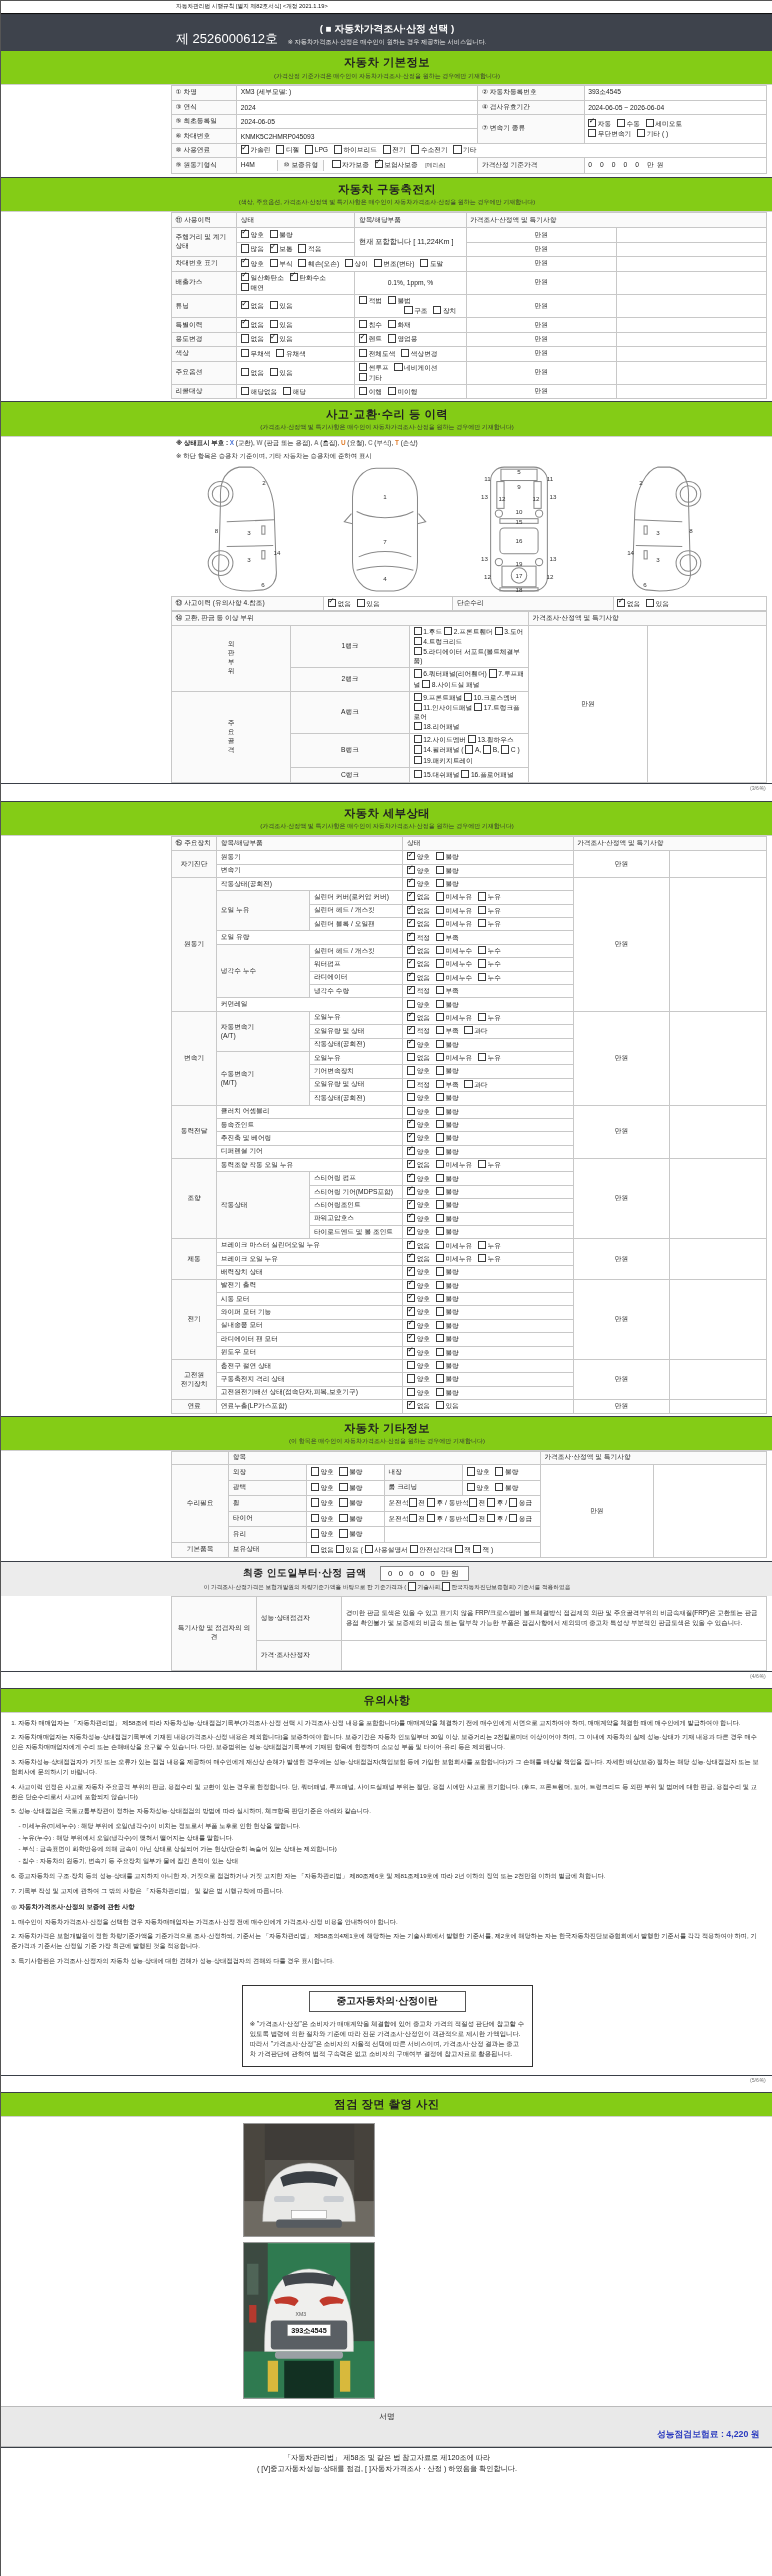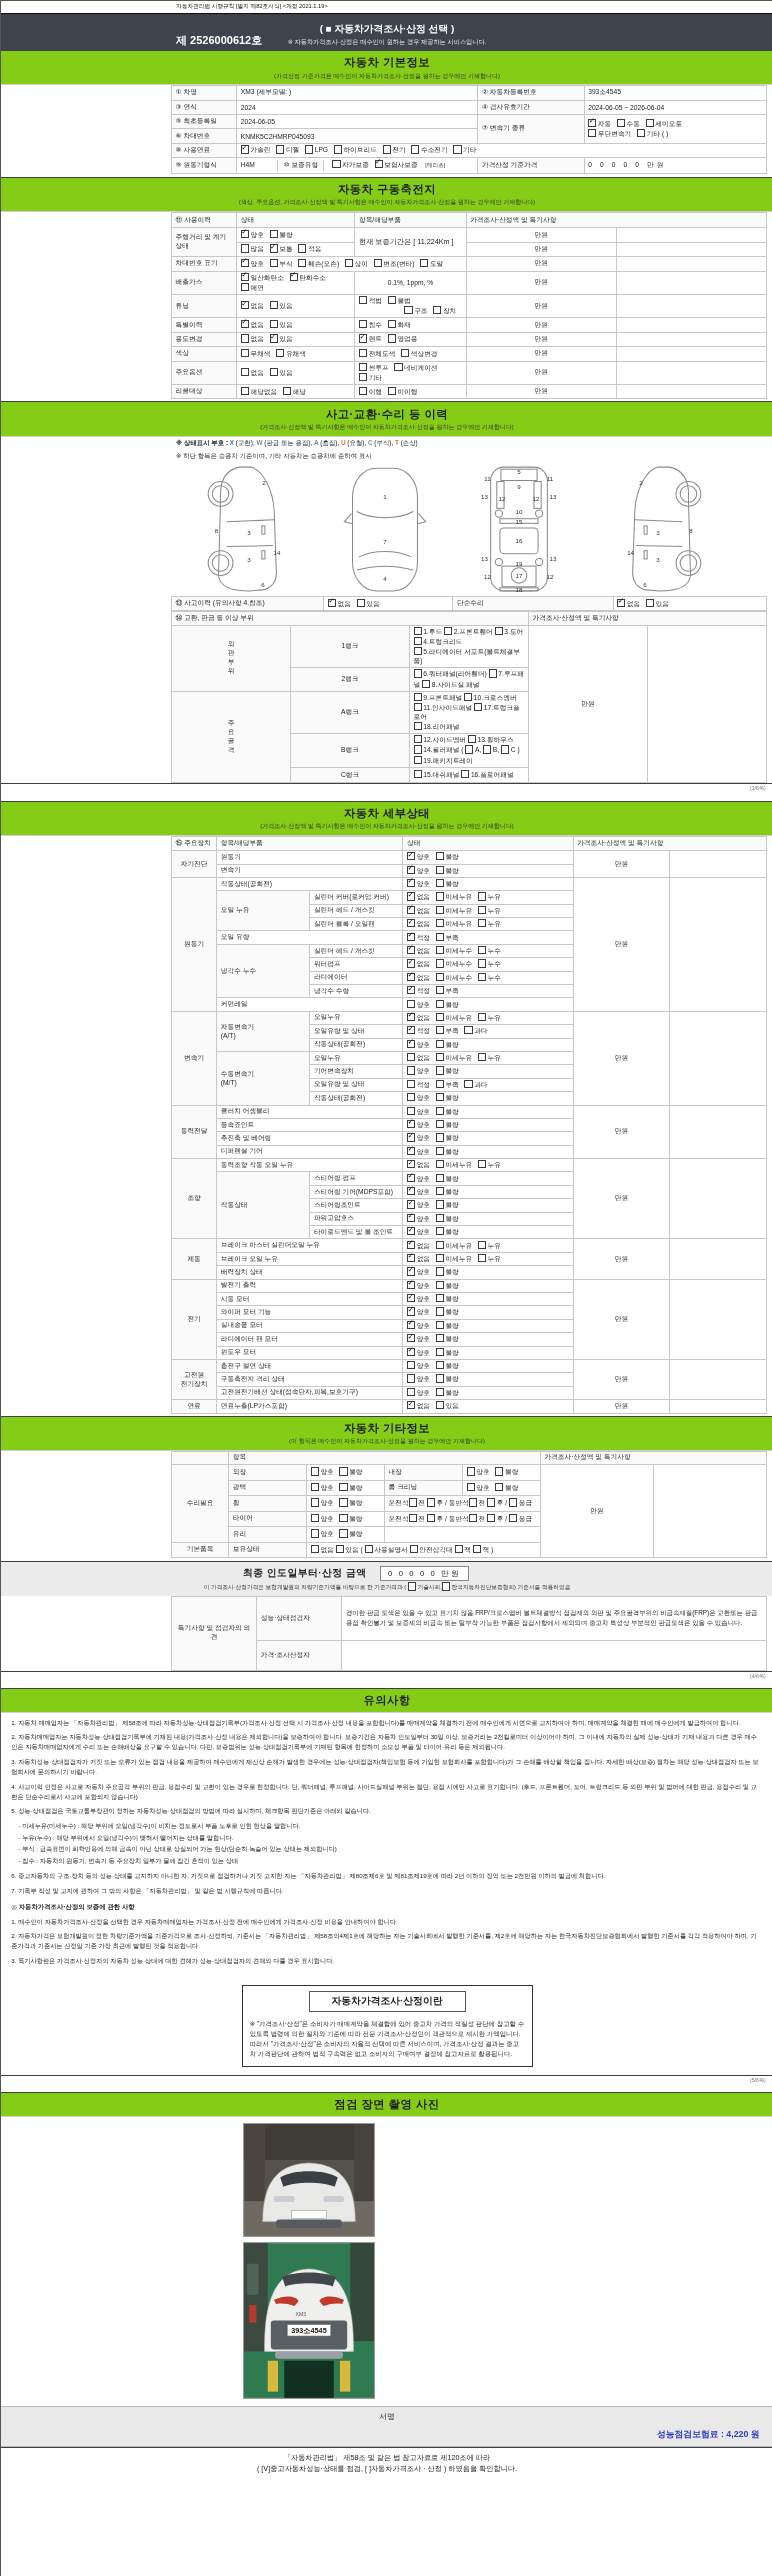--- a/index.html
+++ b/index.html
@@ -5,21 +5,21 @@
 html,body{margin:0;padding:0;background:#fff;font-family:"Liberation Sans","DejaVu Sans",sans-serif;color:#222;}
 #page{width:772px;height:2575px;border:0.5px solid #555;position:relative;overflow:hidden;background:#fff;}
 .topnote{font-size:5.7px;padding:2.1px 0 1.5px 6.2px;color:#111;}
 .topline{height:1px;background:#111;}
 .card{border-top:1.5px solid #3a3f47;border-bottom:1.5px solid #3a3f47;background:#fff;}
 .gap{height:7.2px;}
 .darkband{background:#3e434c;color:#fff;text-align:center;padding:6.2px 0 4.1px;position:relative;}
 .darkband h1{margin:0;font-size:15.5px;letter-spacing:1px;font-weight:bold;}
 .darkband .sub{font-size:9.8px;font-weight:bold;margin-top:2.1px;}
 .darkband .note{font-size:6.2px;margin-top:2.1px;color:#e8e8e8;}
-.docno{position:absolute;left:7.2px;bottom:3.1px;font-size:11px;font-weight:bold;color:#fff;}
+.docno{position:absolute;left:7.2px;bottom:3.1px;font-size:13px;font-weight:normal;color:#fff;}
 .band{background:#84cc16;text-align:center;padding:4.1px 0 3.6px;border-bottom:0.5px solid #cfcfcf;}
 .band .t{font-size:11.3px;font-weight:bold;letter-spacing:0.5px;}
 .band .s{font-size:6px;color:#333;margin-top:1.5px;}
 table{border-collapse:collapse;table-layout:fixed;margin-left:170px;background:#fff;}
 td{border:0.5px solid #c8c8c8;font-size:6.7px;padding:1px 3.6px;vertical-align:middle;overflow:hidden;}
 .lab{background:#fafafa;}
 .ctr{text-align:center;}
 .price{text-align:center;}
 .cb{display:inline-block;width:6.2px;height:6.2px;border:1px solid #3c3c3c;background:#fff;vertical-align:-1px;margin-right:1.5px;position:relative;}
 .cb.on::after{content:"\2713";position:absolute;left:-0.5px;top:-3.6px;font-size:7.7px;font-weight:bold;color:#111;}
@@ -124,21 +124,21 @@
         <tbody>
           <tr style="height:15.5px">
             <td class="lab" style="width:57px">⑪ 사용이력</td>
             <td class="lab" style="width:110px">상태</td>
             <td class="lab" style="width:103px">항목/해당부품</td>
             <td class="lab" colspan="2">가격조사·산정액 및 특기사항</td>
           </tr>
           <tr style="height:14.4px">
             <td class="lab" rowspan="2">주행거리 및 계기상태</td>
             <td><span class="opt"><span class="cb on"></span><span>양호</span></span><span class="opt"><span class="cb"></span><span>불량</span></span></td>
-            <td rowspan="2" style="font-size:7.2px">현재 보증기간은 [ 11,224Km ]</td>
+            <td rowspan="2" style="font-size:7.2px">현재 포함합니다 [ 11,224Km ]</td>
             <td class="price" style="width:40px">만원</td>
             <td></td>
           </tr>
           <tr style="height:14.4px">
             <td><span class="opt"><span class="cb"></span><span>많음</span></span><span class="opt"><span class="cb on"></span><span>보통</span></span><span class="opt"><span class="cb"></span><span>적음</span></span></td>
             <td class="price" style="width:40px">만원</td>
             <td></td>
           </tr>
           <tr style="height:14.4px">
             <td class="lab">차대번호 표기</td>
@@ -682,21 +682,21 @@
         <div class="dash">- 침수 : 자동차의 원동기, 변속기 등 주요장치 일부가 물에 잠긴 흔적이 있는 상태</div>
         <div style="height:4.1px"></div>
         <p>6. 중고자동차의 구조·장치 등의 성능·상태를 고지하지 아니한 자, 거짓으로 점검하거나 거짓 고지한 자는 「자동차관리법」 제80조제6호 및 제81조제19호에 따라 2년 이하의 징역 또는 2천만원 이하의 벌금에 처합니다.</p>
         <p>7. 기록부 작성 및 고지에 관하여 그 밖의 사항은 「자동차관리법」 및 같은 법 시행규칙에 따릅니다.</p>
         <div class="subhead">◎ 자동차가격조사·산정의 보증에 관한 사항</div>
         <p>1. 매수인이 자동차가격조사·산정을 선택한 경우 자동차매매업자는 가격조사·산정 전에 매수인에게 가격조사·산정 비용을 안내하여야 합니다.</p>
         <p>2. 자동차가격은 보험개발원이 정한 차량기준가액을 기준가격으로 조사·산정하되, 기준서는 「자동차관리법」 제58조의4제1호에 해당하는 자는 기술사회에서 발행한 기준서를, 제2호에 해당하는 자는 한국자동차진단보증협회에서 발행한 기준서를 각각 적용하여야 하며, 기준가격과 기준서는 산정일 기준 가장 최근에 발행된 것을 적용합니다.</p>
         <p>3. 특기사항란은 가격조사·산정자의 자동차 성능·상태에 대한 견해가 성능·상태점검자의 견해와 다를 경우 표시합니다.</p>
       </div>
     <div class="valbox">
-      <div class="bt">자동차가격조사·산정이란</div>
+      <div class="bt">중고자동차의·산정이란</div>
       <div class="bx">※ "가격조사·산정"은 소비자가 매매계약을 체결함에 있어 중고차 가격의 적절성 판단에 참고할 수 있도록 법령에 의한 절차와 기준에 따라 전문 가격조사·산정인이 객관적으로 제시한 가액입니다. 따라서 "가격조사·산정"은 소비자의 자율적 선택에 따른 서비스이며, 가격조사·산정 결과는 중고차 가격판단에 관하여 법적 구속력은 없고 소비자의 구매여부 결정에 참고자료로 활용됩니다.</div>
     </div>
     <div style="height:6.2px;"></div>
   </div>
   <div class="marker">(5/6쪽)</div>
   <div class="gap"></div>
 
   <div class="card">
     <div class="band">
       <div class="t">점검 장면 촬영 사진</div>

